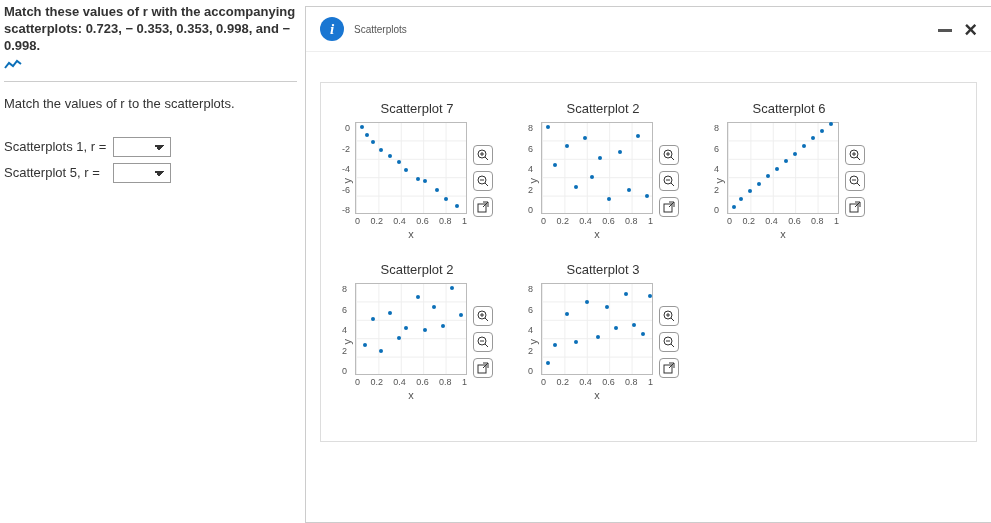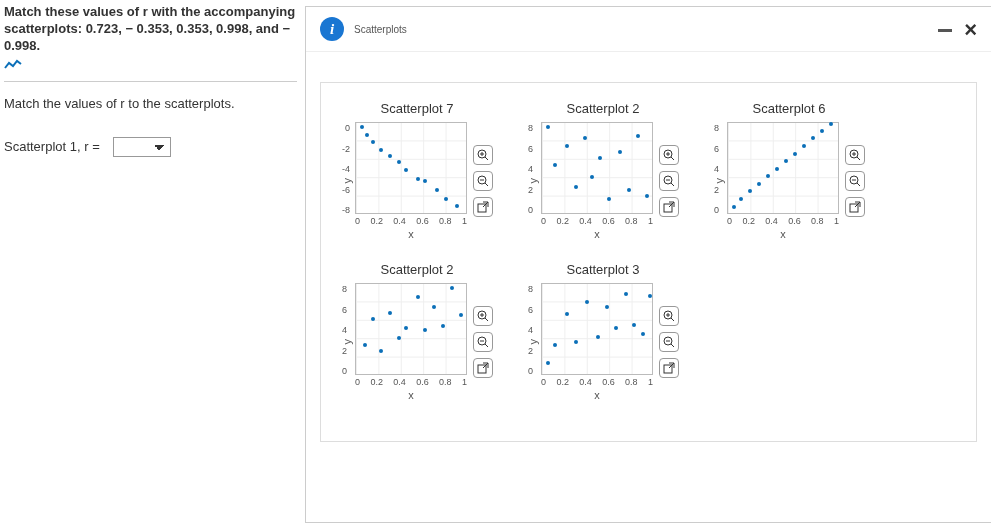--- a/index.html
+++ b/index.html
@@ -84,21 +84,25 @@
       <span class="click-icon">
         <svg width="18" height="12" viewBox="0 0 18 12">
             <polyline points="1,9 5,4 9,7 13,2 17,5" fill="none" stroke="#0b6fb8" stroke-width="2"></polyline>
           </svg>
       </span>
     </div>
     <div class="divider"></div>
     <div class="match-line">Match the values of r to the scatterplots.</div>
 
     <div class="sp-row">
-      <span class="sp-label">Scatterplot 1, r =</span>
+      <span class="sp-label">Scatterplots 1, r =</span>
+      <select class="sp-select"></select>
+    </div>
+    <div class="sp-row">
+      <span class="sp-label">Scatterplot 5, r =</span>
       <select class="sp-select"></select>
     </div>
   </div>
 
   <div class="right-col">
     <div class="panel-header">
       <span class="info-icon">i</span>
       <span class="panel-title">Scatterplots</span>
       <div class="panel-ctrl">
         <span class="min-dash"></span>

